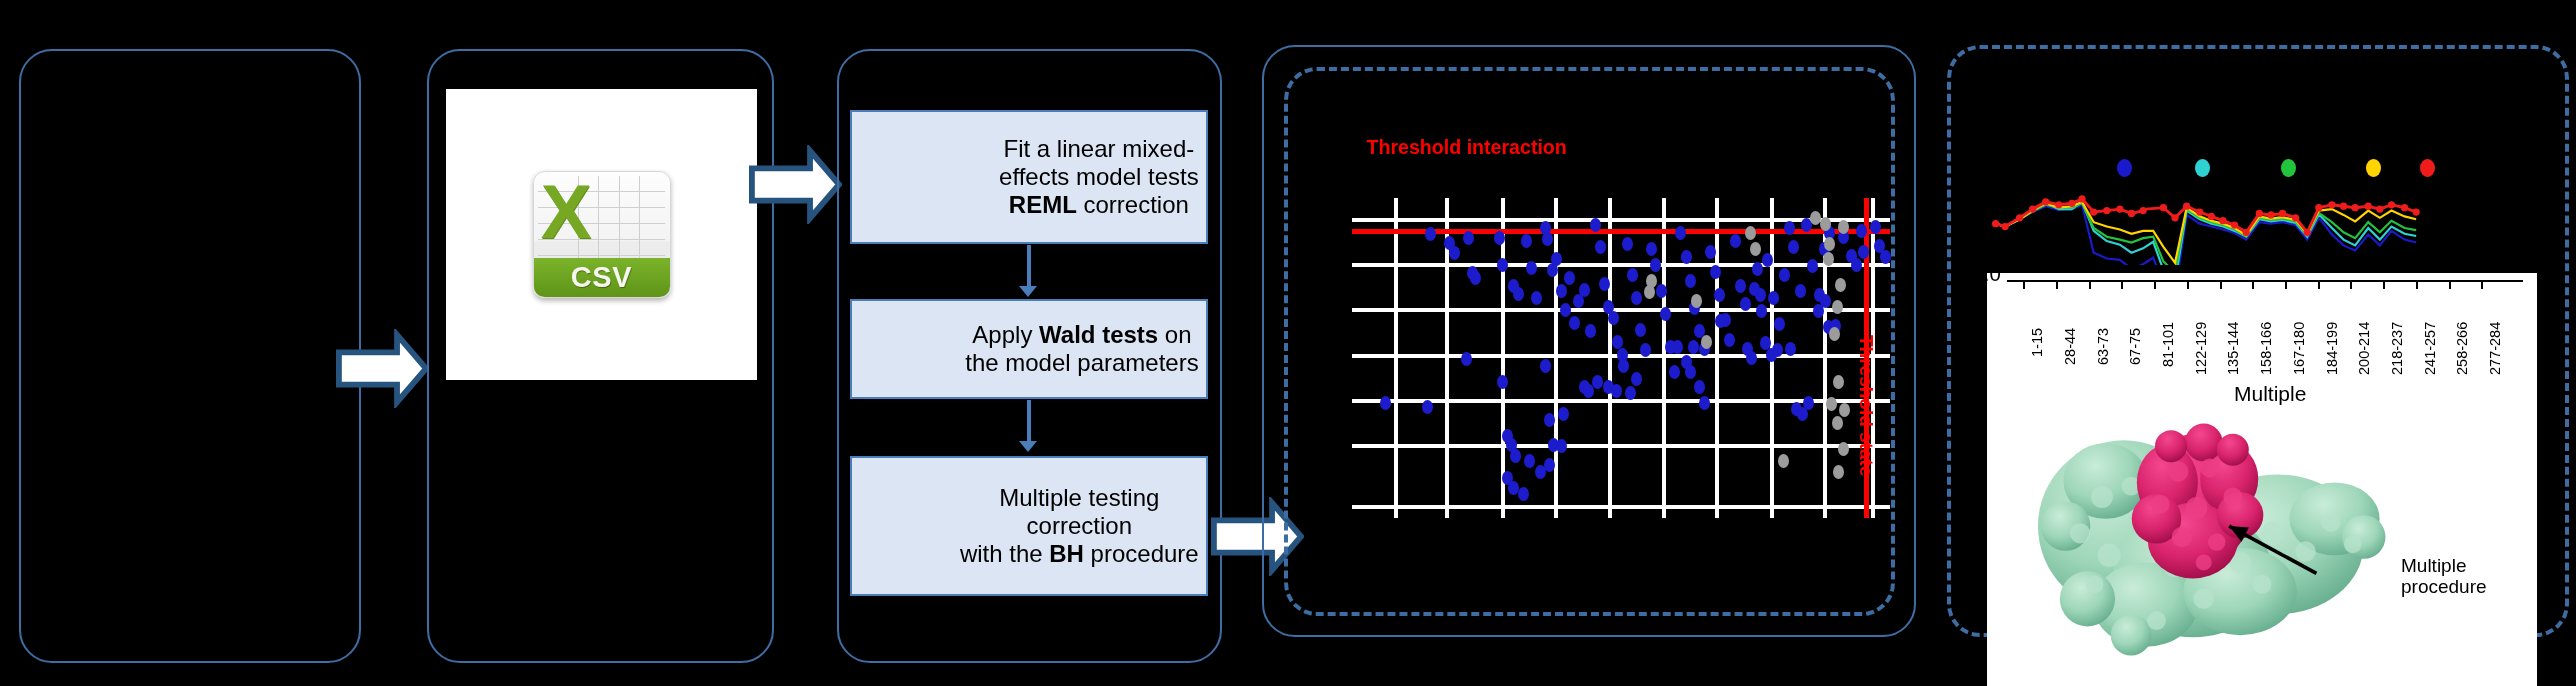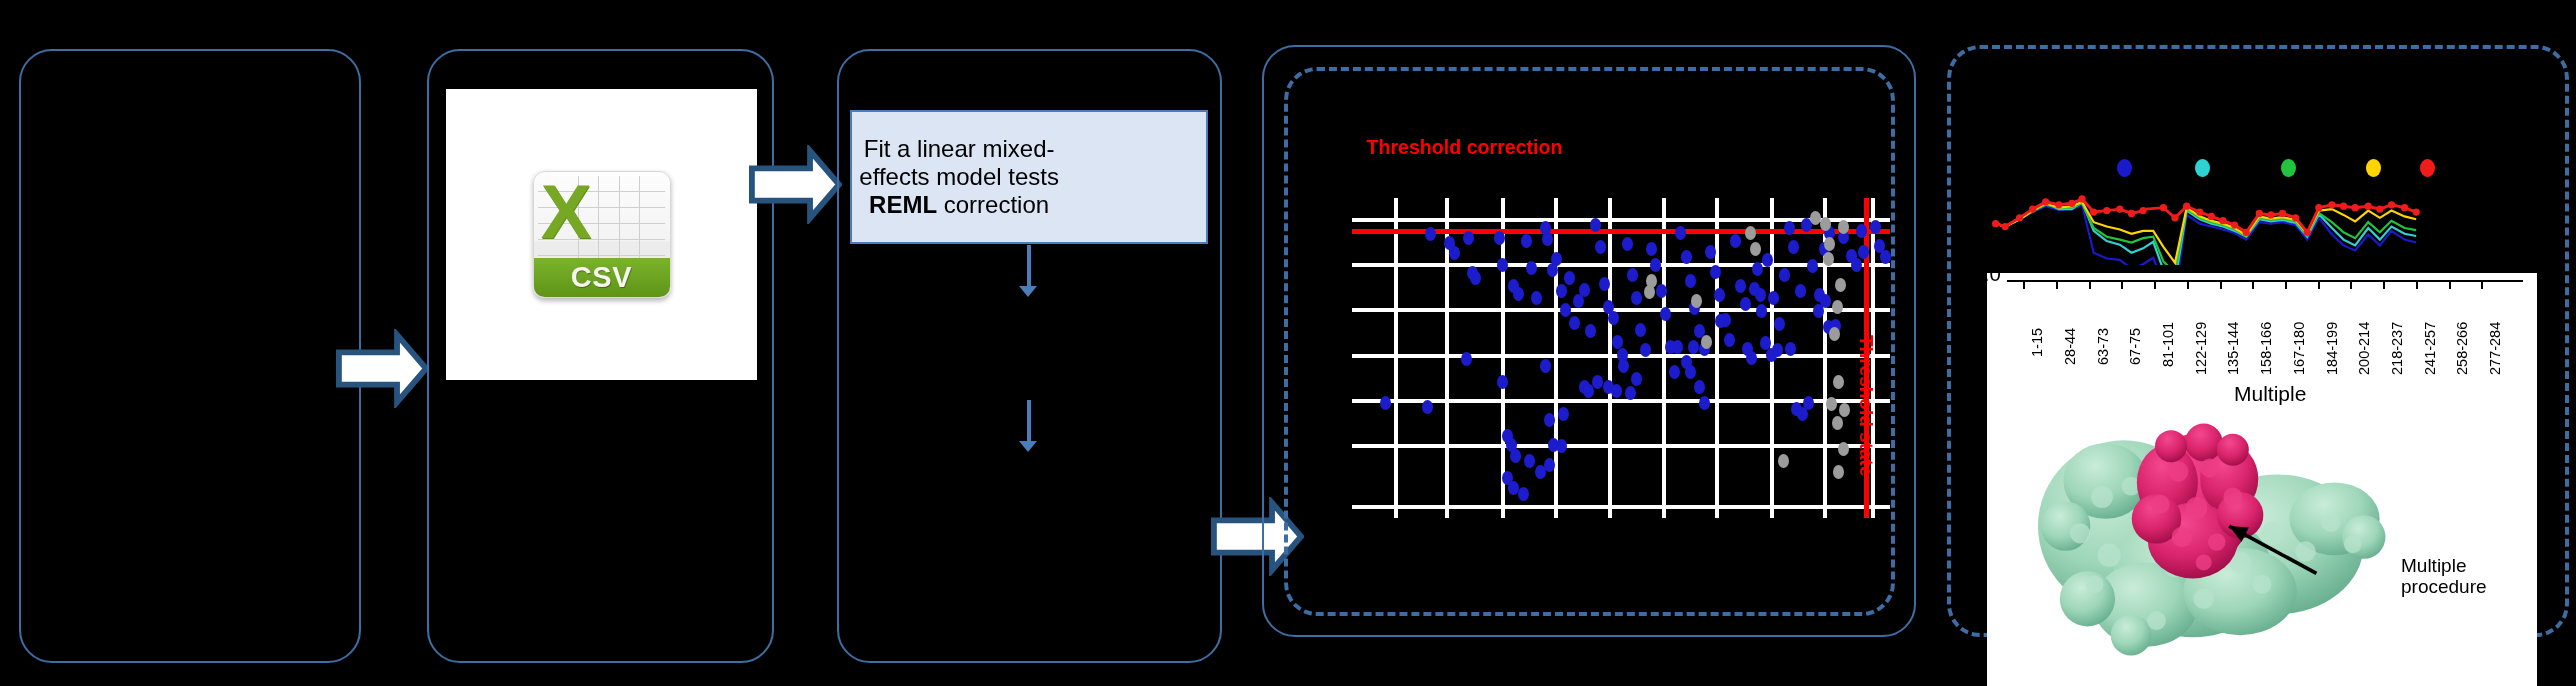--- a/index.html
+++ b/index.html
@@ -59,21 +59,21 @@
     font: bold 29px/29px "Liberation Sans", sans-serif;
     color: #f6f6ee; letter-spacing: 0.7px;
     text-shadow: 0.7px 0.7px 0.7px rgba(0,0,0,.35);
   }
 
   
   .proc-box {
     position: absolute;
     background: #dce5f3;
     border: 2.2px solid #4a7ebb;
-    display: flex; align-items: center; justify-content: flex-start;
+    display: flex; align-items: center; justify-content: flex-end;
     text-align: center;
     color: #000;
     font-size: 24px; line-height: 1.18;
     padding: 4.4px 7.3px;
   }
   .proc-box b { font-weight: bold; }
 
   
   .connector { position: absolute; background: #4a7ebb; width: 3.6px; }
   .conn-head {
@@ -163,36 +163,49 @@
     <div>
       <span>Fit a linear mixed-</span><br>
       <span>effects model tests </span><br>
       <b>REML</b><span> correction</span>
     </div>
   </div>
 
   <div class="connector" style="left:1027px; top:245px; height:45px;"></div>
   <div class="conn-head" style="left:1019px; top:286px;"></div>
 
+  <div class="proc-box" style="left:850px; top:299px; width:358px; height:100px;">
+    <div>
+      <span>Apply </span><b>Wald tests</b><span> on</span><br>
+      <span>the model parameters</span>
+    </div>
+  </div>
 
   <div class="connector" style="left:1027px; top:400px; height:45px;"></div>
   <div class="conn-head" style="left:1019px; top:441px;"></div>
 
+  <div class="proc-box" style="left:850px; top:456px; width:358px; height:140px;">
+    <div>
+      <span>Multiple testing</span><br>
+      <span>correction</span><br>
+      <span>with the </span><b>BH</b><span> procedure</span>
+    </div>
+  </div>
 
   <div class="block-arrow" style="left:1211px; top:497px; width:93px; height:79px;">
     <svg viewBox="0 0 128 108" preserveAspectRatio="none">
       <polygon points="4,32 84,32 84,8 124,54 84,100 84,76 4,76" fill="#ffffff" stroke="#27547f" stroke-width="8" stroke-linejoin="miter"></polygon>
     </svg>
   </div>
 
   <div class="panel" style="left:1262px; top:45px; width:654px; height:592px;"></div>
   <div class="panel dashed" style="left:1284px; top:67px; width:611px; height:549px;"></div>
 
   <div class="scatter-wrap" style="left:1352px; top:153px; width:538px; height:385px;">
-    <div class="scatter-title" style="left:14.5px; top:-17.4px;">Threshold correction</div>
+    <div class="scatter-title" style="left:14.5px; top:-17.4px;">Threshold interaction</div>
 
     <div class="scatter-plot" style="left:0px; top:45px; width:538px; height:320px;">
 
       <div class="grid-v" style="left:42px;  top:0; height:320px;"></div>
       <div class="grid-v" style="left:93px; top:0; height:320px;"></div>
       <div class="grid-v" style="left:149px; top:0; height:320px;"></div>
       <div class="grid-v" style="left:202px; top:0; height:320px;"></div>
       <div class="grid-v" style="left:256px; top:0; height:320px;"></div>
       <div class="grid-v" style="left:310px; top:0; height:320px;"></div>
       <div class="grid-v" style="left:363px; top:0; height:320px;"></div>

